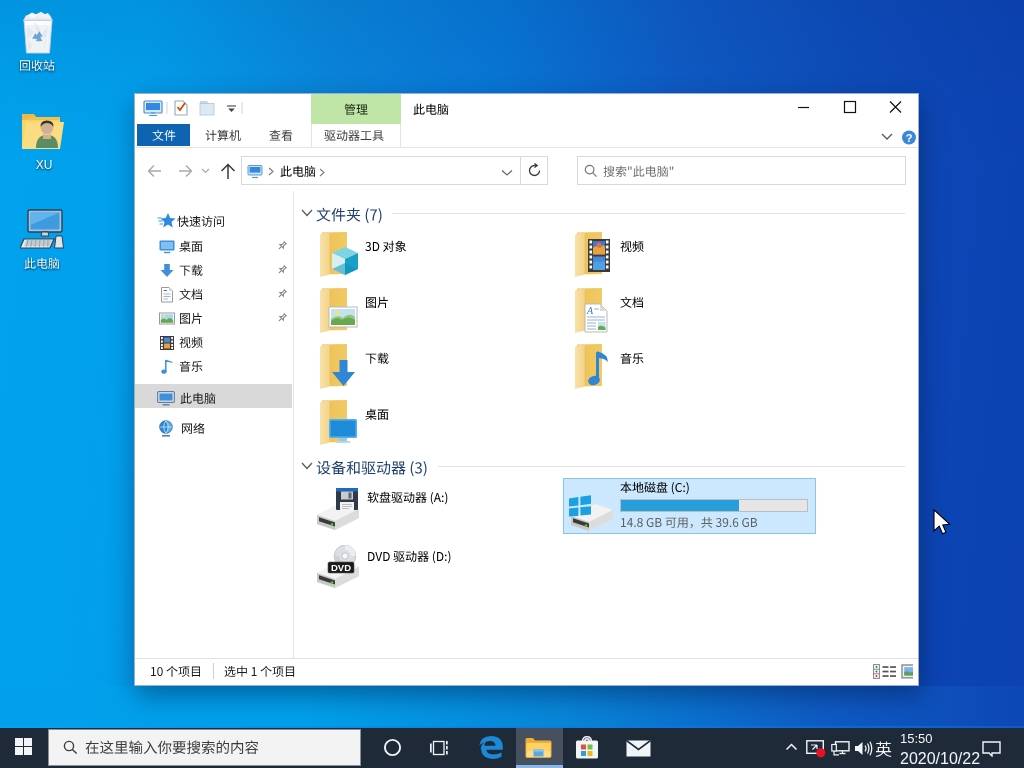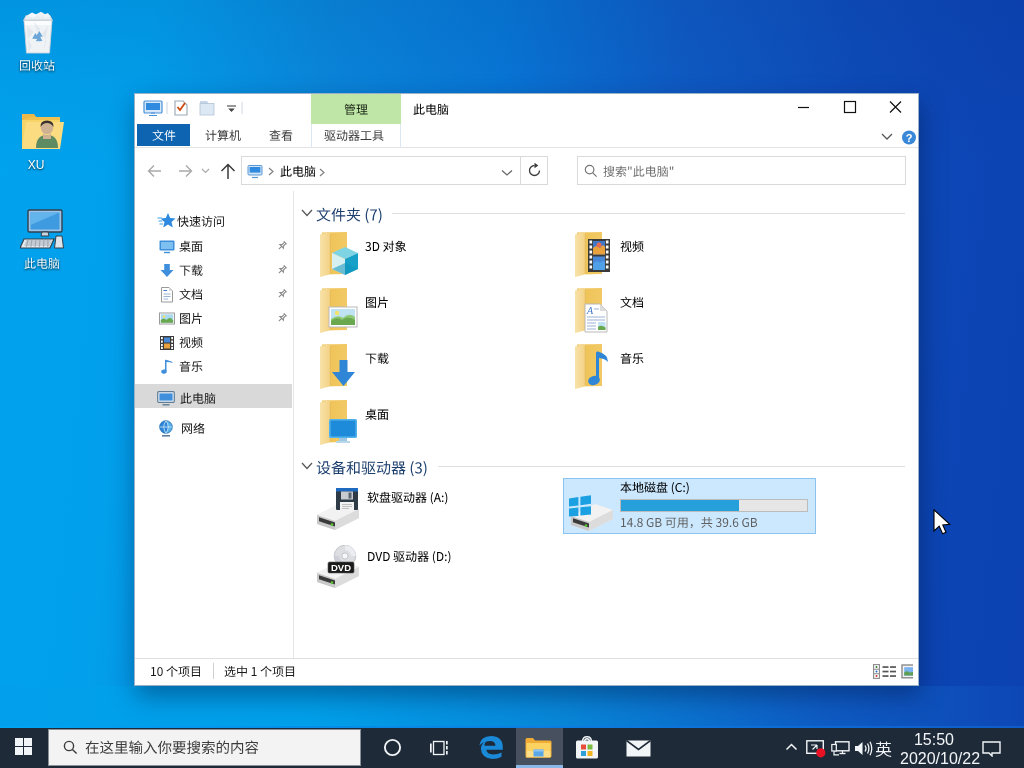--- a/index.html
+++ b/index.html
@@ -51,21 +51,21 @@
 <g stroke="#8f9aa4" stroke-width="0.8">
 <path d="M6 35 L31.5 35 M5.2 37 L30.8 37 M4.4 39 L30 39"></path>
 <path d="M8 33.5 L6.5 41 M12 33.5 L10.8 41 M16 33.5 L15 41 M20 33.5 L19.3 41 M24 33.5 L23.6 41 M28 33.5 L27.8 41"></path>
 </g>
     </g>
 <path d="M36 30 L42 30 L43.5 42 L34.5 42 Z" fill="#dfe5ea" stroke="#30404e" stroke-width="1"></path>
 </svg>
 <svg style="position:absolute;left:19px;top:56.1px;filter:drop-shadow(0 1px 1px rgba(0,0,0,0.75));" width="38" height="19" viewBox="0 -13.9 38 19">
     <path d="M4.5 -6V-3.2H7.4V-6ZM3.6 -6.8H8.3V-2.4H3.6ZM1 -9.6H11V0.9H10.1V-8.7H1.9V0.9H1ZM1.5 -0.5H10.6V0.3H1.5ZM18.6 -7.7H23.5V-6.9H18.6ZM18.9 -10.1 19.8 -9.9Q19.6 -8.8 19.3 -7.7Q19 -6.6 18.6 -5.7Q18.1 -4.8 17.6 -4.1Q17.5 -4.2 17.4 -4.3Q17.3 -4.4 17.1 -4.6Q17 -4.7 16.9 -4.8Q17.4 -5.4 17.8 -6.3Q18.2 -7.1 18.5 -8.1Q18.8 -9 18.9 -10.1ZM21.7 -7.3 22.6 -7.2Q22.3 -5.2 21.7 -3.6Q21.1 -2.1 20.1 -1Q19.1 0.2 17.7 1Q17.6 0.9 17.5 0.7Q17.4 0.6 17.3 0.5Q17.2 0.3 17.1 0.2Q18.5 -0.5 19.4 -1.5Q20.4 -2.5 20.9 -4Q21.5 -5.4 21.7 -7.3ZM18.9 -7Q19.3 -5.4 19.9 -4Q20.6 -2.6 21.5 -1.5Q22.4 -0.4 23.6 0.2Q23.5 0.3 23.3 0.4Q23.2 0.5 23.1 0.7Q23 0.8 22.9 0.9Q21.7 0.2 20.8 -0.9Q19.9 -2.1 19.2 -3.6Q18.6 -5.1 18.2 -6.8ZM15.9 -9.9H16.8V1H15.9ZM13.1 -1.2 13 -2.1 13.4 -2.4 16.3 -3.4Q16.3 -3.2 16.4 -3Q16.5 -2.7 16.5 -2.6Q15.5 -2.2 14.8 -2Q14.2 -1.7 13.9 -1.6Q13.5 -1.5 13.4 -1.4Q13.2 -1.3 13.1 -1.2ZM13.1 -1.2Q13.1 -1.3 13 -1.5Q12.9 -1.6 12.9 -1.8Q12.8 -1.9 12.7 -2Q12.9 -2.1 13 -2.3Q13.2 -2.5 13.2 -2.8V-8.7H14V-2Q14 -2 13.9 -2Q13.8 -1.9 13.6 -1.7Q13.4 -1.6 13.2 -1.5Q13.1 -1.3 13.1 -1.2ZM24.7 -7.8H29.4V-7H24.7ZM24.6 -1.1Q25.1 -1.3 25.9 -1.4Q26.7 -1.6 27.5 -1.8Q28.4 -2 29.2 -2.2L29.3 -1.4Q28.1 -1.1 26.9 -0.8Q25.7 -0.5 24.8 -0.2ZM25.2 -6.3 25.9 -6.4Q26 -5.7 26.2 -5Q26.3 -4.2 26.4 -3.5Q26.5 -2.7 26.5 -2.1L25.8 -2Q25.7 -2.6 25.6 -3.3Q25.6 -4.1 25.4 -4.8Q25.3 -5.6 25.2 -6.3ZM28 -6.6 28.8 -6.4Q28.7 -5.8 28.6 -5.2Q28.5 -4.5 28.3 -3.8Q28.2 -3.2 28.1 -2.6Q28 -2 27.8 -1.5L27.2 -1.7Q27.3 -2.1 27.4 -2.7Q27.5 -3.4 27.6 -4Q27.7 -4.7 27.8 -5.4Q27.9 -6 28 -6.6ZM26.1 -9.8 26.9 -10Q27.1 -9.6 27.4 -9.1Q27.6 -8.6 27.7 -8.2L26.9 -7.9Q26.8 -8.3 26.6 -8.8Q26.4 -9.4 26.1 -9.8ZM32.1 -7.6H35.5V-6.7H32.1ZM30 -0.5H34.6V0.4H30ZM31.6 -10.1H32.5V-4H31.6ZM29.6 -4.3H35V0.9H34.1V-3.5H30.5V0.9H29.6Z" fill="#ffffff"></path>
   </svg>
-<div class="abs" style="left:26px;top:158px;width:20px;text-align:center;font-size:12px;color:#fff;text-shadow:0 1px 2px rgba(0,0,0,.8)">XU</div>
+<div class="abs" style="left:34px;top:158px;width:20px;text-align:center;font-size:12px;color:#fff;text-shadow:0 1px 2px rgba(0,0,0,.8)">XU</div>
 <svg style="position:absolute;left:24px;top:254.1px;filter:drop-shadow(0 1px 1px rgba(0,0,0,0.75));" width="38" height="19" viewBox="0 -13.9 38 19">
     <path d="M4.1 -6.4H6.4V-5.5H4.1ZM3.7 -10.1H4.7V-0.5L3.7 -0.3ZM1.5 -7.6H2.4V-0.1L1.5 -0ZM0.5 -0.2Q1.3 -0.3 2.2 -0.4Q3.2 -0.6 4.2 -0.8Q5.3 -1 6.4 -1.2L6.4 -0.3Q5.4 -0.1 4.4 0.1Q3.3 0.3 2.4 0.5Q1.4 0.6 0.7 0.8ZM10.5 -7.5 11.2 -6.7Q10.7 -6.4 10.1 -6Q9.5 -5.6 8.9 -5.3Q8.2 -4.9 7.6 -4.6Q7.5 -4.8 7.4 -5Q7.3 -5.2 7.2 -5.3Q7.8 -5.6 8.4 -6Q9 -6.4 9.6 -6.7Q10.1 -7.1 10.5 -7.5ZM7 -10.1H7.9V-1.1Q7.9 -0.6 8 -0.4Q8.1 -0.3 8.5 -0.3Q8.6 -0.3 8.8 -0.3Q9 -0.3 9.3 -0.3Q9.6 -0.3 9.8 -0.3Q10 -0.3 10.2 -0.3Q10.4 -0.3 10.5 -0.5Q10.7 -0.7 10.7 -1.1Q10.8 -1.6 10.8 -2.4Q11 -2.3 11.2 -2.2Q11.5 -2.1 11.6 -2Q11.6 -1.1 11.5 -0.5Q11.3 0.1 11 0.3Q10.8 0.6 10.2 0.6Q10.1 0.6 9.9 0.6Q9.6 0.6 9.3 0.6Q9 0.6 8.7 0.6Q8.5 0.6 8.4 0.6Q7.8 0.6 7.5 0.4Q7.2 0.3 7.1 -0.1Q7 -0.4 7 -1.1ZM14 -5.7H21.9V-4.9H14ZM17.4 -10.1H18.4V-1Q18.4 -0.6 18.4 -0.5Q18.5 -0.3 18.7 -0.2Q18.9 -0.2 19.2 -0.2Q19.3 -0.2 19.6 -0.2Q19.8 -0.2 20.2 -0.2Q20.5 -0.2 20.8 -0.2Q21.1 -0.2 21.4 -0.2Q21.6 -0.2 21.8 -0.2Q22.1 -0.2 22.3 -0.3Q22.5 -0.5 22.5 -0.9Q22.6 -1.3 22.6 -2.1Q22.8 -2 23.1 -1.9Q23.3 -1.8 23.5 -1.7Q23.5 -0.8 23.3 -0.3Q23.2 0.3 22.8 0.5Q22.5 0.8 21.8 0.8Q21.7 0.8 21.5 0.8Q21.2 0.8 20.8 0.8Q20.5 0.8 20.1 0.8Q19.8 0.8 19.5 0.8Q19.3 0.8 19.2 0.8Q18.5 0.8 18.1 0.6Q17.7 0.5 17.6 0.1Q17.4 -0.3 17.4 -1ZM14.1 -8.3H22.4V-2.3H14.1V-3.2H21.5V-7.5H14.1ZM13.5 -8.3H14.4V-1.6H13.5ZM30 -6.1 30.6 -6.5Q31 -6 31.5 -5.4Q31.9 -4.8 32.4 -4.2Q32.8 -3.5 33.2 -3Q33.5 -2.4 33.7 -2L33.1 -1.5Q32.9 -1.9 32.5 -2.5Q32.2 -3.1 31.8 -3.7Q31.3 -4.3 30.9 -4.9Q30.4 -5.5 30 -6.1ZM32.8 -7.1 33.5 -7Q33.2 -5.8 32.8 -4.7Q32.3 -3.6 31.8 -2.7Q31.2 -1.7 30.5 -1Q30.4 -1.1 30.3 -1.2Q30.2 -1.3 30.1 -1.5Q30 -1.6 29.9 -1.6Q30.9 -2.6 31.6 -4Q32.4 -5.5 32.8 -7.1ZM28.6 -8.2H35.3V-7.4H28.6ZM28.9 -6.4H29.7V-0.5H34.7V0.3H28.9ZM34.2 -6.5H35V0.9H34.2ZM30.9 -9.8 31.7 -10.1Q31.9 -9.7 32.2 -9.2Q32.4 -8.7 32.6 -8.3L31.7 -8Q31.6 -8.4 31.4 -8.9Q31.1 -9.4 30.9 -9.8ZM25.3 -9.7H27.9V-8.9H25.3ZM27.4 -9.7H28.2V-0.1Q28.2 0.2 28.1 0.4Q28 0.6 27.8 0.7Q27.6 0.8 27.4 0.8Q27.1 0.9 26.6 0.9Q26.6 0.7 26.5 0.5Q26.4 0.2 26.4 0.1Q26.7 0.1 26.9 0.1Q27.2 0.1 27.2 0.1Q27.4 0.1 27.4 -0.1ZM25.1 -9.7H25.9V-5.2Q25.9 -4.5 25.8 -3.7Q25.8 -2.9 25.7 -2.1Q25.6 -1.2 25.5 -0.4Q25.3 0.3 25 1Q24.9 0.9 24.8 0.8Q24.7 0.7 24.6 0.6Q24.4 0.6 24.3 0.5Q24.7 -0.3 24.8 -1.3Q25 -2.3 25 -3.3Q25.1 -4.4 25.1 -5.2ZM25.3 -6.8H27.8V-6.1H25.3ZM25.3 -4H27.8V-3.3H25.3Z" fill="#ffffff"></path>
   </svg>
 <div class="abs" style="left:134px;top:93px;width:785px;height:593px;background:#fff;border:1px solid #9ab2c8;box-sizing:border-box;box-shadow:2px 10px 24px rgba(0,20,60,0.42);"></div>
 <svg class="abs" style="left:143px;top:98px" width="100" height="22" viewBox="0 0 100 22">
 <rect x="1" y="3" width="18" height="12" rx="1" fill="#d7e9f8" stroke="#4a90d9" stroke-width="1.2"></rect>
 <rect x="3" y="5" width="14" height="7" fill="#2f8ae0"></rect>
 <path d="M6 17.5 L14 17.5 M8 15 L12 15" stroke="#4a90d9" stroke-width="1.2"></path>
 <path d="M24 4 L24 16" stroke="#c9d6e2" stroke-width="1"></path>
 <g transform="translate(30,0)">
@@ -633,19 +633,19 @@
 <rect x="0.8" y="3.5" width="4.5" height="6.5" fill="#1f2a38" stroke="#f2f5f8" stroke-width="1.2"></rect>
 <path d="M3 10 L3 13.8 L8 13.8" stroke="#f2f5f8" stroke-width="1.2" fill="none"></path>
   </svg>
 <svg class="abs" style="left:854px;top:741px" width="19" height="15" viewBox="0 0 19 15">
 <path d="M1 5 L4 5 L8.5 1 L8.5 14 L4 10 L1 10 Z" fill="#f2f5f8"></path>
 <path d="M11 4.5 Q13 7.5 11 10.5 M13.5 2.5 Q16.3 7.5 13.5 12.5 M16 0.8 Q19.5 7.5 16 14.2" stroke="#f2f5f8" stroke-width="1.3" fill="none"></path>
   </svg>
 <svg style="position:absolute;left:875px;top:736.3px;" width="19" height="26" viewBox="0 -19.7 19 26">
     <path d="M1 -4.7H16.1V-3.5H1ZM2.7 -8.7H14.4V-4.2H13.1V-7.6H4V-4.2H2.7ZM7.8 -10.7H9.1V-5.9Q9.1 -5.1 8.9 -4.2Q8.8 -3.4 8.3 -2.6Q7.9 -1.8 7 -1.1Q6.2 -0.3 4.8 0.3Q3.4 0.9 1.4 1.4Q1.4 1.3 1.2 1.1Q1.1 0.9 0.9 0.7Q0.8 0.5 0.6 0.3Q2.6 -0.1 3.9 -0.6Q5.2 -1.2 6 -1.8Q6.7 -2.4 7.1 -3.1Q7.5 -3.8 7.6 -4.5Q7.8 -5.2 7.8 -6ZM9.3 -4.3Q10.1 -2.4 11.9 -1.2Q13.7 -0.1 16.5 0.2Q16.3 0.4 16.2 0.6Q16 0.8 15.9 1Q15.7 1.2 15.7 1.4Q13.8 1.1 12.3 0.4Q10.8 -0.3 9.8 -1.4Q8.8 -2.5 8.1 -4ZM1.2 -12.7H15.8V-11.6H1.2ZM4.8 -14.3H6V-9.8H4.8ZM10.9 -14.3H12.1V-9.8H10.9Z" fill="#f2f5f8"></path>
   </svg>
-<div class="abs" style="left:900px;top:731px;width:68px;height:13px;font-size:16px;color:#f2f5f8;text-align:center;">15:50</div>
+<div class="abs" style="left:900px;top:731px;width:68px;height:13px;font-size:13px;color:#f2f5f8;">15:50</div>
 <div class="abs" style="left:900px;top:750px;width:68px;height:13px;font-size:16px;color:#f2f5f8;text-align:center;">2020/10/22</div>
 <svg class="abs" style="left:982px;top:741px" width="19" height="16" viewBox="0 0 19 16">
 <path d="M1 1 L18 1 L18 12 L10 12 L10 15 L7 12 L1 12 Z" fill="none" stroke="#f2f5f8" stroke-width="1.4"></path>
   </svg>
 <svg class="abs" style="left:933px;top:509px" width="18" height="26" viewBox="0 0 18 26">
 <path d="M1 0.8 L1 22 L6.2 17.2 L9.6 24.8 L13 23.3 L9.8 15.9 L16.8 15.4 Z" fill="#fff" stroke="#000" stroke-width="1.1"></path>
   </svg>
 </body></html>

